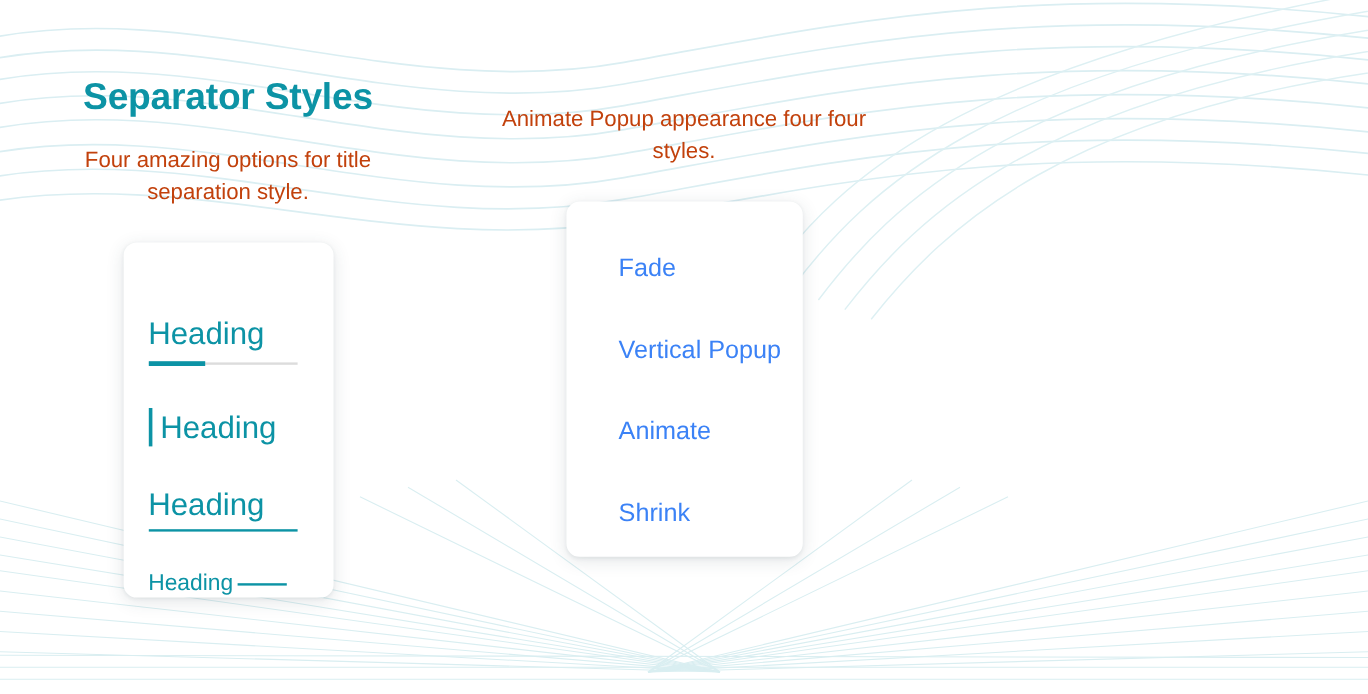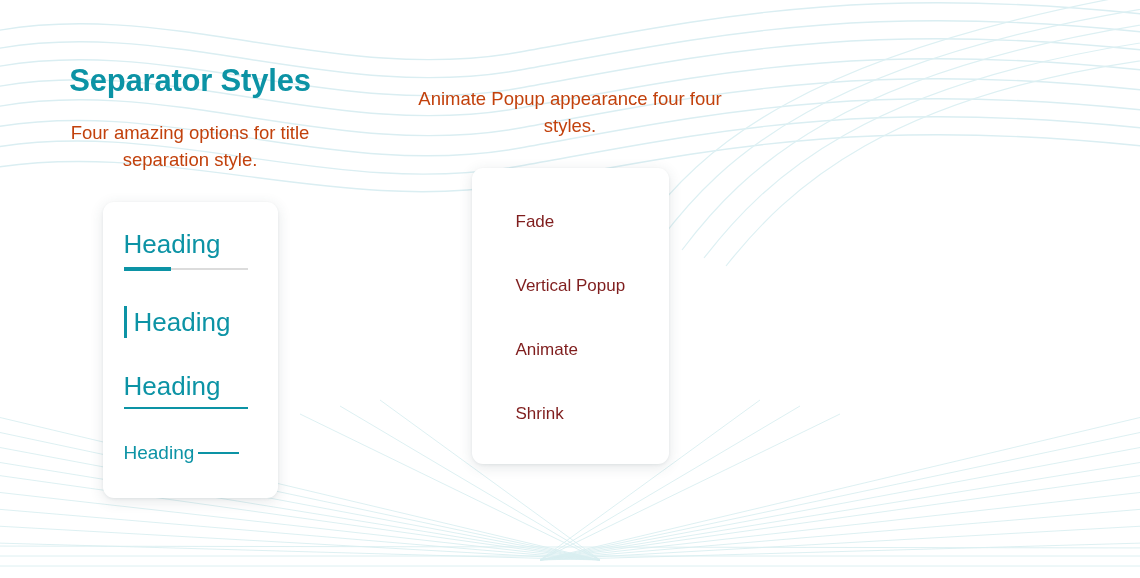--- a/index.html
+++ b/index.html
@@ -71,20 +71,21 @@
 
   
   .card-separator {
     margin-top: 28px;
     width: 175px;
     height: 296px;
     padding: 28px 0 0 0;
     display: flex;
     flex-direction: column;
     align-items: flex-start;
+    justify-content: flex-end;
   }
 
   .sep-item { width: 175px; padding-left: 21px; }
   .sep-item.s1 { margin-bottom: 34px; }
   .sep-item.s2 { margin-bottom: 34px; }
   .sep-item.s3 { margin-bottom: 34px; }
 
   .sep-text {
     font-size: 26px;
     color: #0c93a5;
@@ -188,22 +189,22 @@
     margin-top: 28px;
     width: 197px;
     height: 296px;
     display: flex;
     flex-direction: column;
     align-items: flex-start;
     padding: 45px 0 0 44px;
   }
 
   .popup-item {
-    font-size: 17px;
-    color: #7f1d1d;
+    font-size: 21px;
+    color: #3b82f6;
     line-height: 1;
     margin-bottom: 47px;
     white-space: nowrap;
   }
   .popup-item:last-child { margin-bottom: 0; }
 </style>
 </head>
 <body>
 
 <svg class="bg-layer" viewBox="0 0 1140 578" preserveAspectRatio="none" aria-hidden="true">

